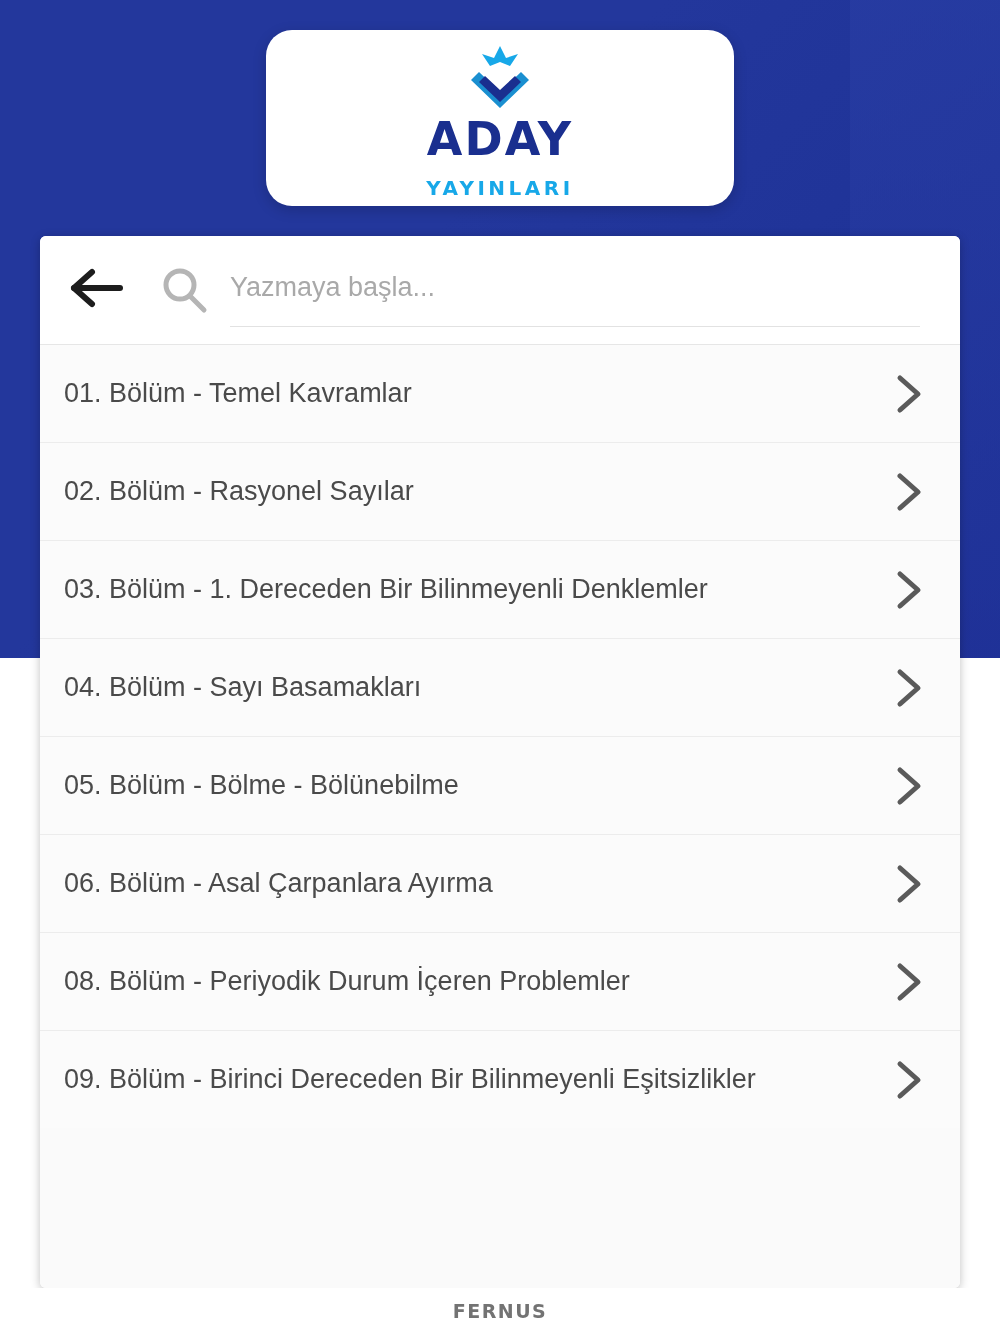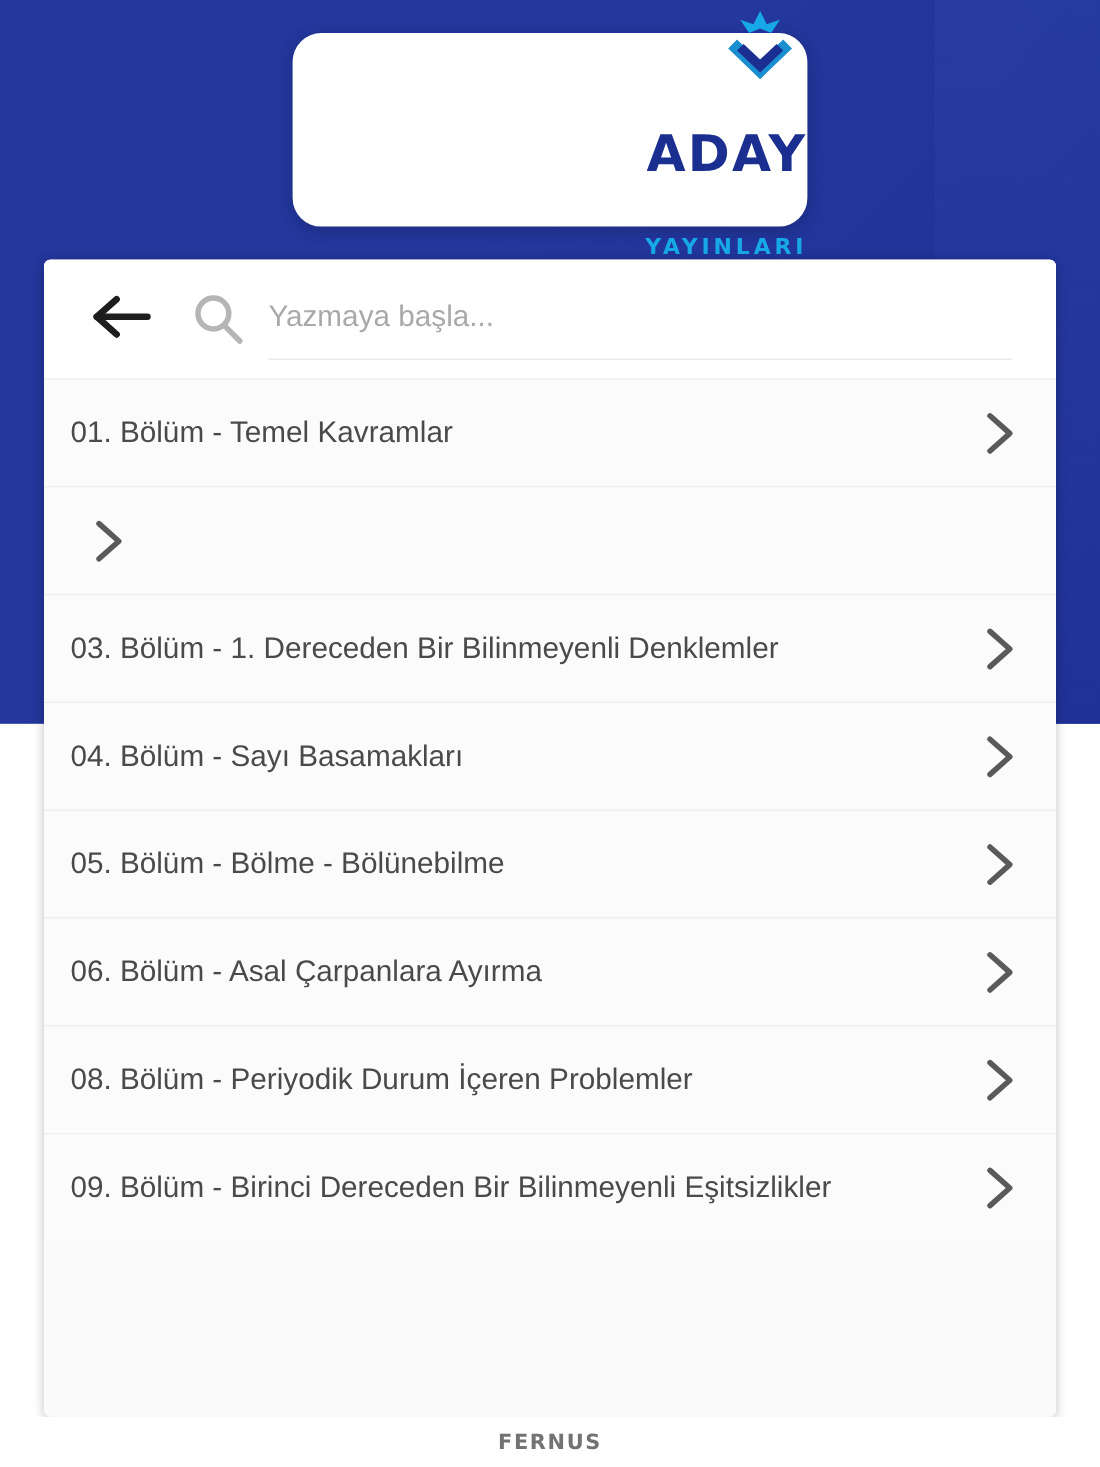--- a/index.html
+++ b/index.html
@@ -46,24 +46,23 @@
     position: absolute;
     top: 30px;
     left: 266px;
     width: 468px;
     height: 176px;
     background: #ffffff;
     border-radius: 26px;
     box-shadow: 0 4px 14px rgba(0,0,0,0.18);
     display: flex;
     flex-direction: column;
-    align-items: flex-end;
+    align-items: center;
     justify-content: center;
     padding-top: 4px;
-    gap: 36px;
   }
   .logo-mark { width: 86px; height: 72px; display: block; }
   .logo-word {
     font-family: "DejaVu Sans", sans-serif;
     font-size: 46px;
     font-weight: bold;
     letter-spacing: 2px;
     color: #1a2f8f;
     line-height: 1;
     margin-top: 2px;
@@ -89,21 +88,21 @@
     border-radius: 6px;
     box-shadow: 0 2px 10px rgba(0,0,0,0.25);
     overflow: hidden;
   }
 
   
   .searchbar {
     height: 108px;
     display: flex;
     align-items: center;
-    padding: 0 24px 0 38px;
+    padding: 0 24px 0 24px;
     background: #ffffff;
   }
   .back-btn {
     width: 64px;
     height: 64px;
     display: flex;
     align-items: center;
     justify-content: center;
     cursor: pointer;
     flex: 0 0 auto;
@@ -238,20 +237,21 @@
       <div class="list-item">
         <span class="list-item-label">01. Bölüm - Temel Kavramlar</span>
         <span class="chev">
           <svg width="34" height="42" viewBox="0 0 34 42" xmlns="http://www.w3.org/2000/svg">
               <path d="M8 5 L26 21 L8 37" stroke="#5a5a5a" stroke-width="5" fill="none" stroke-linecap="round" stroke-linejoin="round"></path>
             </svg>
         </span>
       </div>
 
       <div class="list-item">
+        <span class="list-item-label">02. Bölüm - Rasyonel Sayılar</span>
         <span class="chev">
           <svg width="34" height="42" viewBox="0 0 34 42" xmlns="http://www.w3.org/2000/svg">
               <path d="M8 5 L26 21 L8 37" stroke="#5a5a5a" stroke-width="5" fill="none" stroke-linecap="round" stroke-linejoin="round"></path>
             </svg>
         </span>
       </div>
 
       <div class="list-item">
         <span class="list-item-label">03. Bölüm - 1. Dereceden Bir Bilinmeyenli Denklemler</span>
         <span class="chev">

